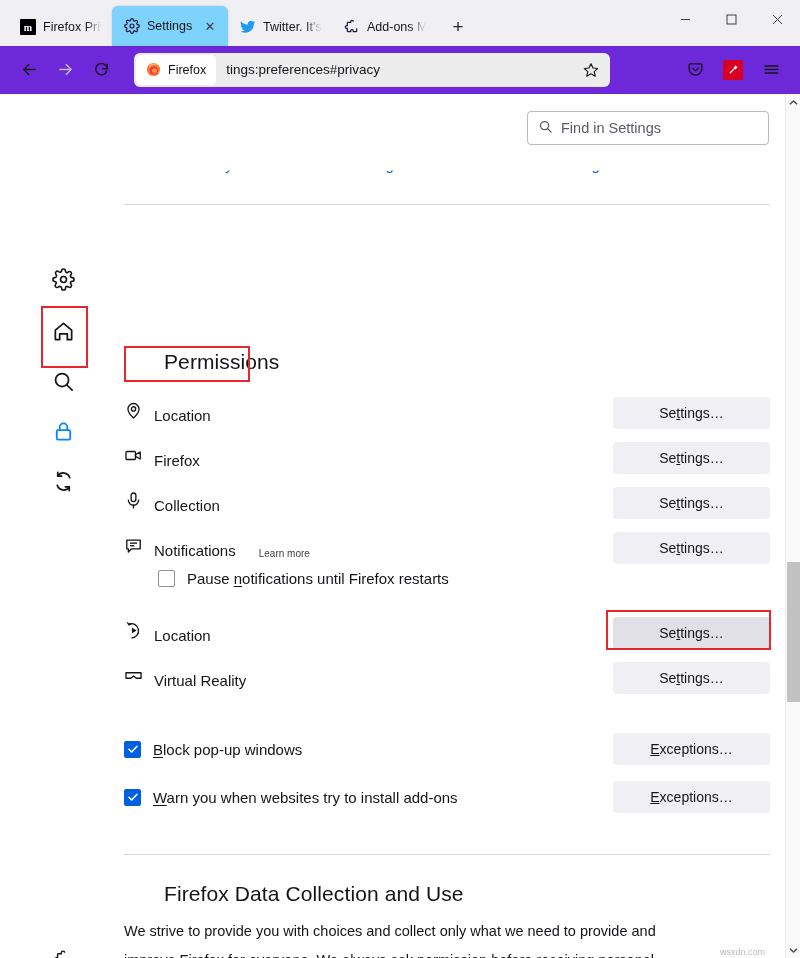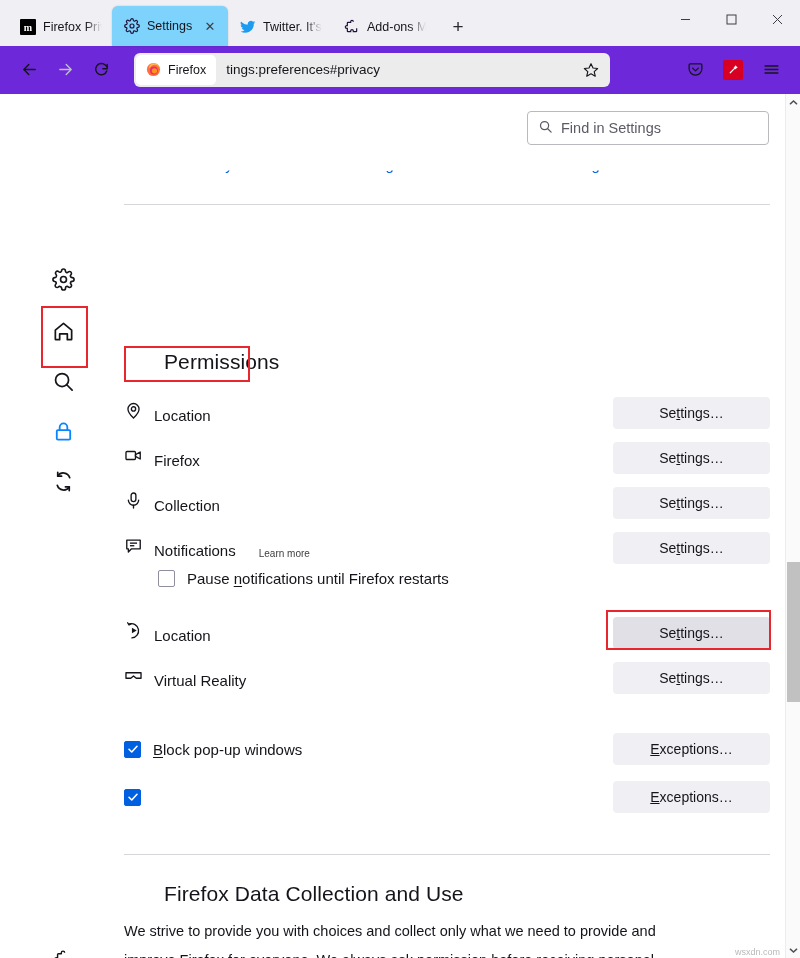--- a/index.html
+++ b/index.html
@@ -231,21 +231,21 @@
   }
   .sb-arrow { width: 15px; height: 16px; display:flex; align-items:center; justify-content:center; }
   .sb-arrow.top { position:absolute; top:0; left:0; }
   .sb-arrow.bottom { position:absolute; bottom:0; left:0; }
   .sb-thumb {
     position: absolute; left: 1px; width: 13px;
     top: 468px; height: 140px;
     background: #c1c1c1; border-radius: 0;
   }
   .watermark {
-    position: absolute; right: 20px; bottom: 1px;
+    position: absolute; right: 35px; bottom: 1px;
     font-size: 9px; color: #b9b9b9;
   }
 </style>
 </head>
 <body>
 
 <div class="window">
 
   <div class="tabbar">
     <div class="tabs">
@@ -573,20 +573,21 @@
           </div>
 
           <div style="height:2px"></div>
 
           <div class="opt-row">
             <span class="cb checked">
               <svg width="12" height="12" viewBox="0 0 24 24" fill="none" stroke="#fff" stroke-width="3.2" stroke-linecap="round" stroke-linejoin="round">
                   <polyline points="4,12.5 9.5,18 20,6.5"></polyline>
                 </svg>
             </span>
+            <span class="cbtext"><u class="acc">W</u>arn you when websites try to install add-ons</span>
             <button class="perm-btn">
               <span class="btn-label"><u>E</u>xceptions…</span>
             </button>
           </div>
         </div>
 
         <div class="bottomrule"></div>
 
         <div class="datasec">
           <h3 class="section-h2">Firefox Data Collection and Use</h3>

